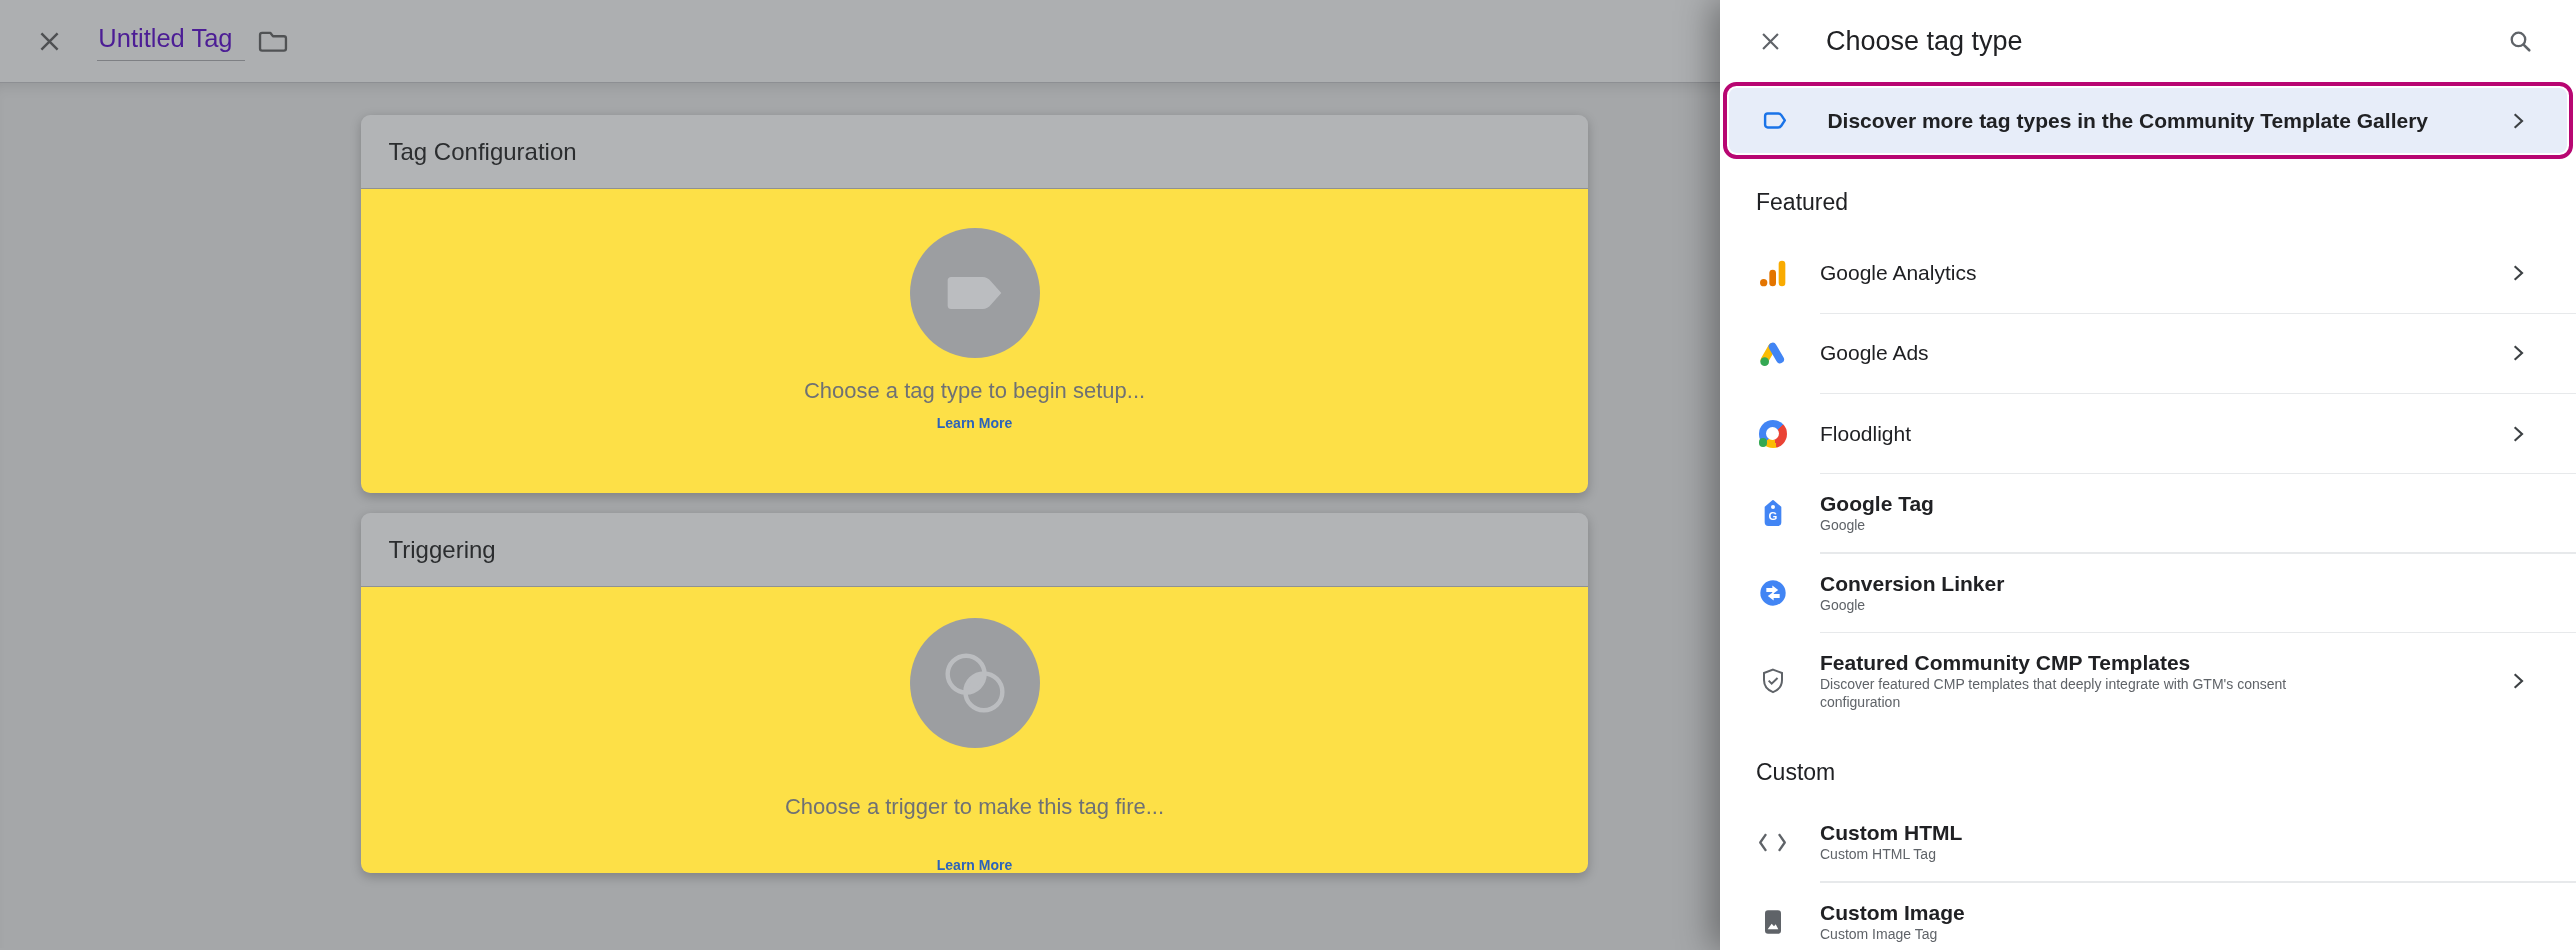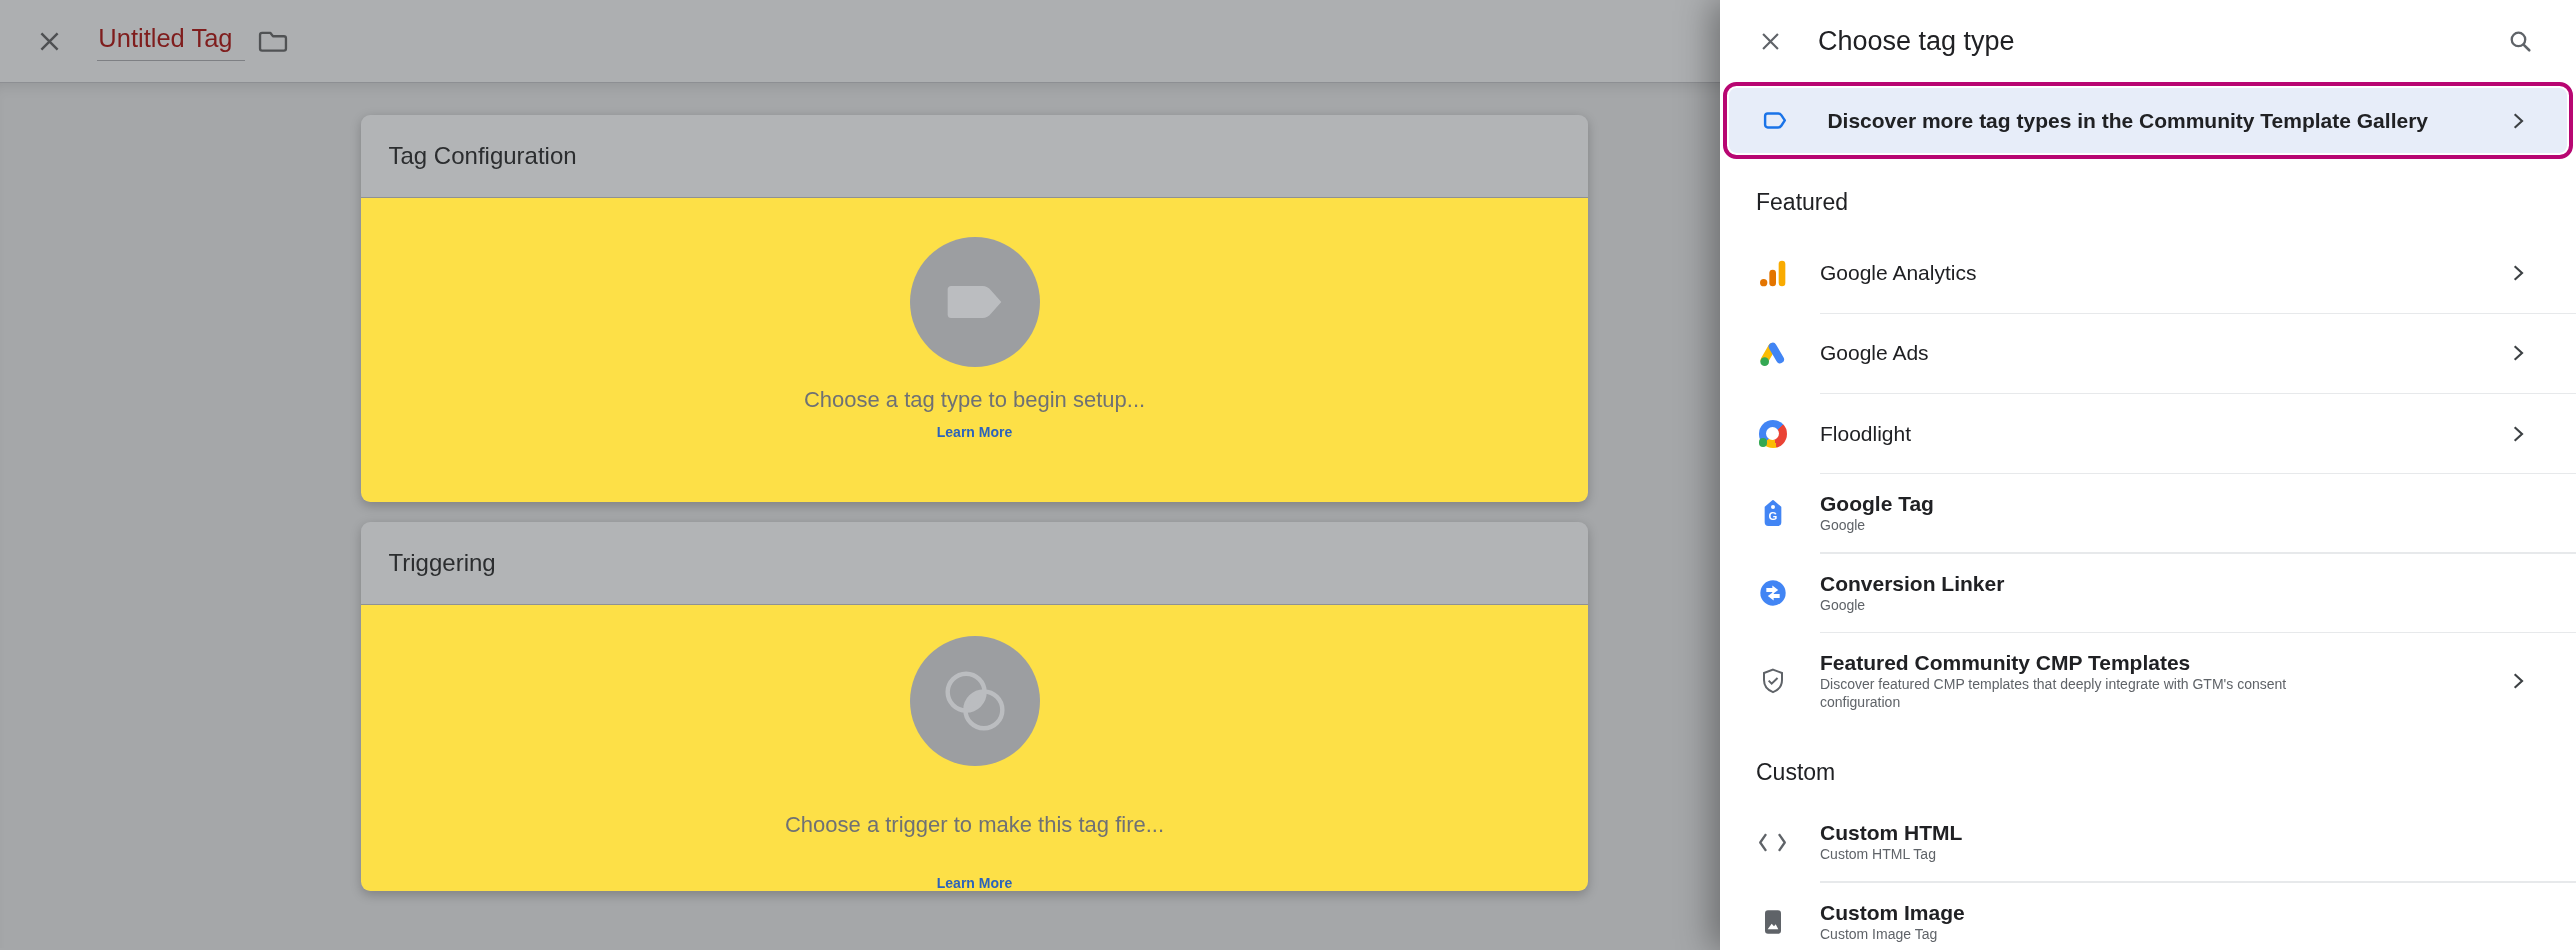--- a/index.html
+++ b/index.html
@@ -5,44 +5,44 @@
   html,body{margin:0;padding:0;width:2576px;height:950px;overflow:hidden;
     font-family:"Liberation Sans",sans-serif;background:#A5A7A9;}
   *{box-sizing:border-box;}
 
   
   .editor{position:absolute;inset:0;}
   .topbar{height:83px;background:#ADAFB1;border-bottom:1.3px solid #8D8F93;
     display:flex;align-items:center;}
   .xicon{width:27px;height:27px;flex:0 0 auto;cursor:pointer;}
   .topbar .xicon{margin-left:36px;}
-  .tag-title{margin-left:34px;font-size:25.5px;color:#7f1d1d;
+  .tag-title{margin-left:34px;font-size:25.5px;color:#4c1d95;
     border-bottom:1.3px solid #7E8084;padding:2.7px 12px 6.7px 1.3px;}
   .folder{margin-left:13.4px;width:30px;height:30px;cursor:pointer;}
 
   .content{height:865px;background:#A5A7A9;
     box-shadow:inset 0 10.8px 13.4px -8px rgba(0,0,0,0.10);padding-top:32px;}
   .card{width:1227px;margin-left:361px;border-radius:9.4px;
     box-shadow:0 3.4px 10.8px rgba(0,0,0,0.22);overflow:hidden;margin-bottom:20px;}
-  .card-h{height:83px;background:#B2B4B6;border-bottom:1.3px solid #8F9193;
+  .card-h{height:74px;background:#B2B4B6;border-bottom:1.3px solid #8F9193;
     display:flex;align-items:center;padding-left:27.5px;font-size:24px;color:#2B2D2F;}
   .card-b{background:#fde047;display:flex;flex-direction:column;align-items:center;text-align:center;}
   .card-b.cfg{height:304px;}
   .card-b.trg{height:286px;justify-content:space-between;}
   .bigcircle{width:130px;height:130px;border-radius:50%;background:#9C9EA1;
     display:flex;align-items:center;justify-content:center;cursor:pointer;}
   .cfg .bigcircle{margin-top:39px;}
   .trg .bigcircle{margin-top:31px;}
   .ph{margin-top:20px;font-size:22px;color:#6F7174;}
   .learn{margin-top:10.8px;font-size:14px;font-weight:700;color:#2C63BB;cursor:pointer;}
 
   
   .panel{position:absolute;top:0;right:0;width:856px;height:950px;background:#FFFFFF;
     box-shadow:-9.4px 0 32px rgba(0,0,0,0.34);}
-  .p-head{height:82px;display:flex;align-items:center;}
+  .p-head{height:82px;display:flex;align-items:center;gap:8px;}
   .p-head .xicon{margin-left:37px;}
   .p-title{margin-left:34px;font-size:27px;color:#202124;font-weight:400;}
   .p-search{margin-left:auto;margin-right:42px;width:27px;height:27px;cursor:pointer;}
 
   .discover{margin:0 3.4px;border:4px solid #B80672;border-radius:13.4px;background:#FFFFFF;
     padding:2px;cursor:pointer;}
   .disc-in{background:#E7EDF9;border-radius:7.4px;height:65px;display:flex;align-items:center;
     padding:0 39px 0 33px;}
   .disc-label{margin-left:38px;font-size:21px;font-weight:700;color:#202124;}
   .chev{width:20px;height:20px;flex:0 0 auto;}

